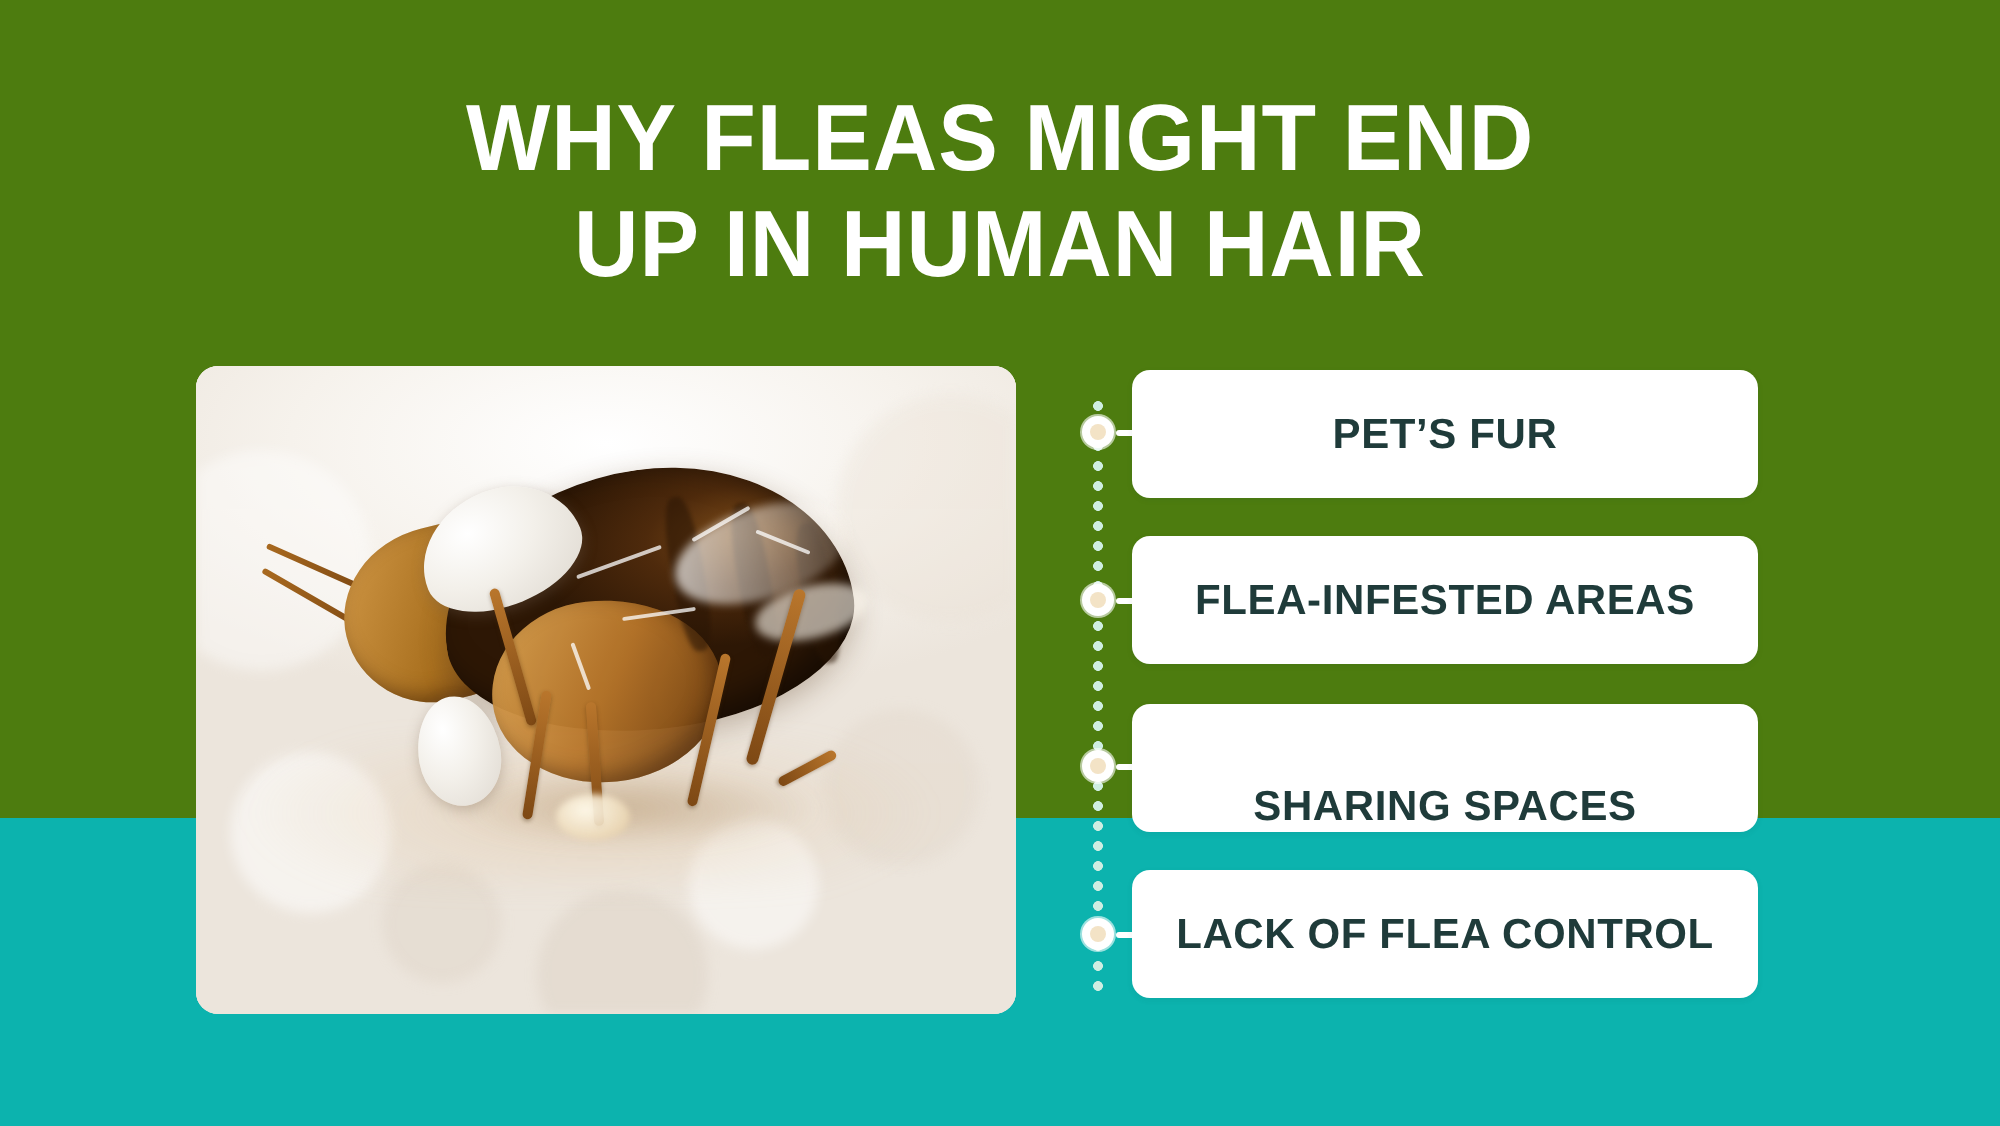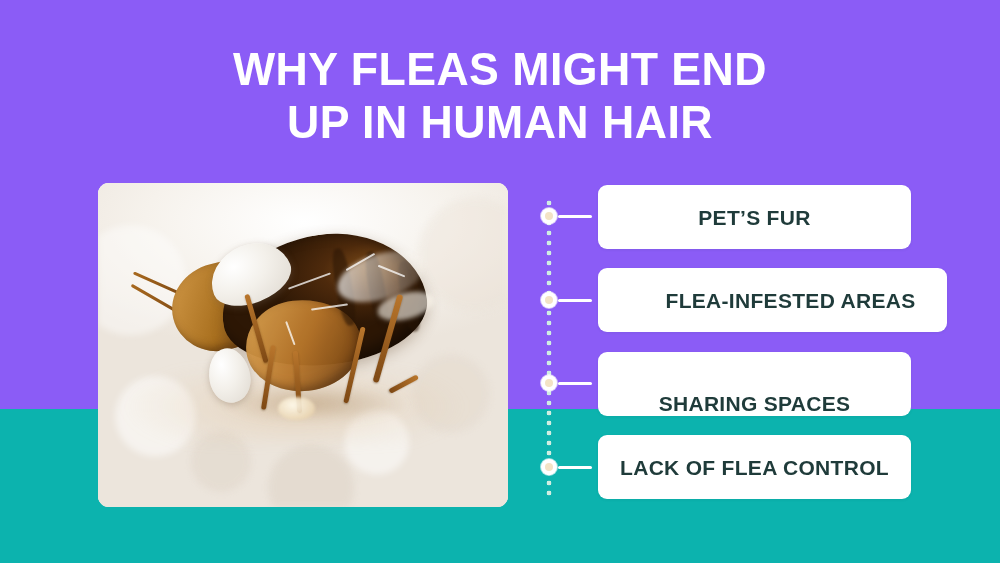--- a/index.html
+++ b/index.html
@@ -1,21 +1,21 @@
 <!DOCTYPE html>
 <html><head>
 <meta charset="utf-8">
 <style>
   html,body{margin:0;padding:0;}
   body{
     width:1000px;height:563px;overflow:hidden;
     font-family:"Liberation Sans","DejaVu Sans",sans-serif;
     background:#0cb3ae;
   }
-  #slide{position:relative;width:1000px;height:409px;background:#8b5cf6;}
+  #slide{position:relative;width:1000px;height:409px;background:#4d7c0f;}
 
   
   #title{
     position:absolute;left:0;top:42px;width:1000px;
     text-align:center;color:#ffffff;
     font-size:47px;font-weight:bold;line-height:53px;
     letter-spacing:0.5px;
     font-stretch:condensed;
     transform:scaleX(0.95);transform-origin:50% 50%;
   }
@@ -131,21 +131,21 @@
   .node .inner{
     position:absolute;left:4px;top:4px;width:8px;height:8px;border-radius:50%;
     background:#f3e3c6;
   }
   .connector{
     position:absolute;height:3px;background:#ffffff;border-radius:2px;
   }
 
   
   .label-box{
-    position:absolute;left:598px;width:313px;height:64px;
+    position:absolute;left:566px;width:313px;height:64px;
     background:#ffffff;border-radius:9px;
     display:flex;align-items:center;justify-content:center;
     box-shadow:0 1px 3px rgba(0,60,60,.08);
   }
   .label-box span{
     color:#1f3b3a;font-size:21px;font-weight:bold;
     letter-spacing:.3px;text-align:center;line-height:25px;
     padding:0 12px;
   }
 </style>
@@ -221,21 +221,21 @@
   </div>
 
   <div class="connector" style="left:558px;top:215px;width:34px;"></div>
   <div class="connector" style="left:558px;top:299px;width:34px;"></div>
   <div class="connector" style="left:558px;top:382px;width:34px;"></div>
   <div class="connector" style="left:558px;top:466px;width:34px;"></div>
 
   <div class="label-box" style="top:185px;">
     <span>PET’S FUR</span>
   </div>
-  <div class="label-box" style="top:268px;padding-left:36px;">
+  <div class="label-box" style="top:268px;">
     <span>FLEA-INFESTED AREAS</span>
   </div>
   <div class="label-box" style="top:352px;align-items:flex-end;">
     <span>SHARING SPACES</span>
   </div>
   <div class="label-box" style="top:435px;">
     <span>LACK OF FLEA CONTROL</span>
   </div>
 
 </div>

